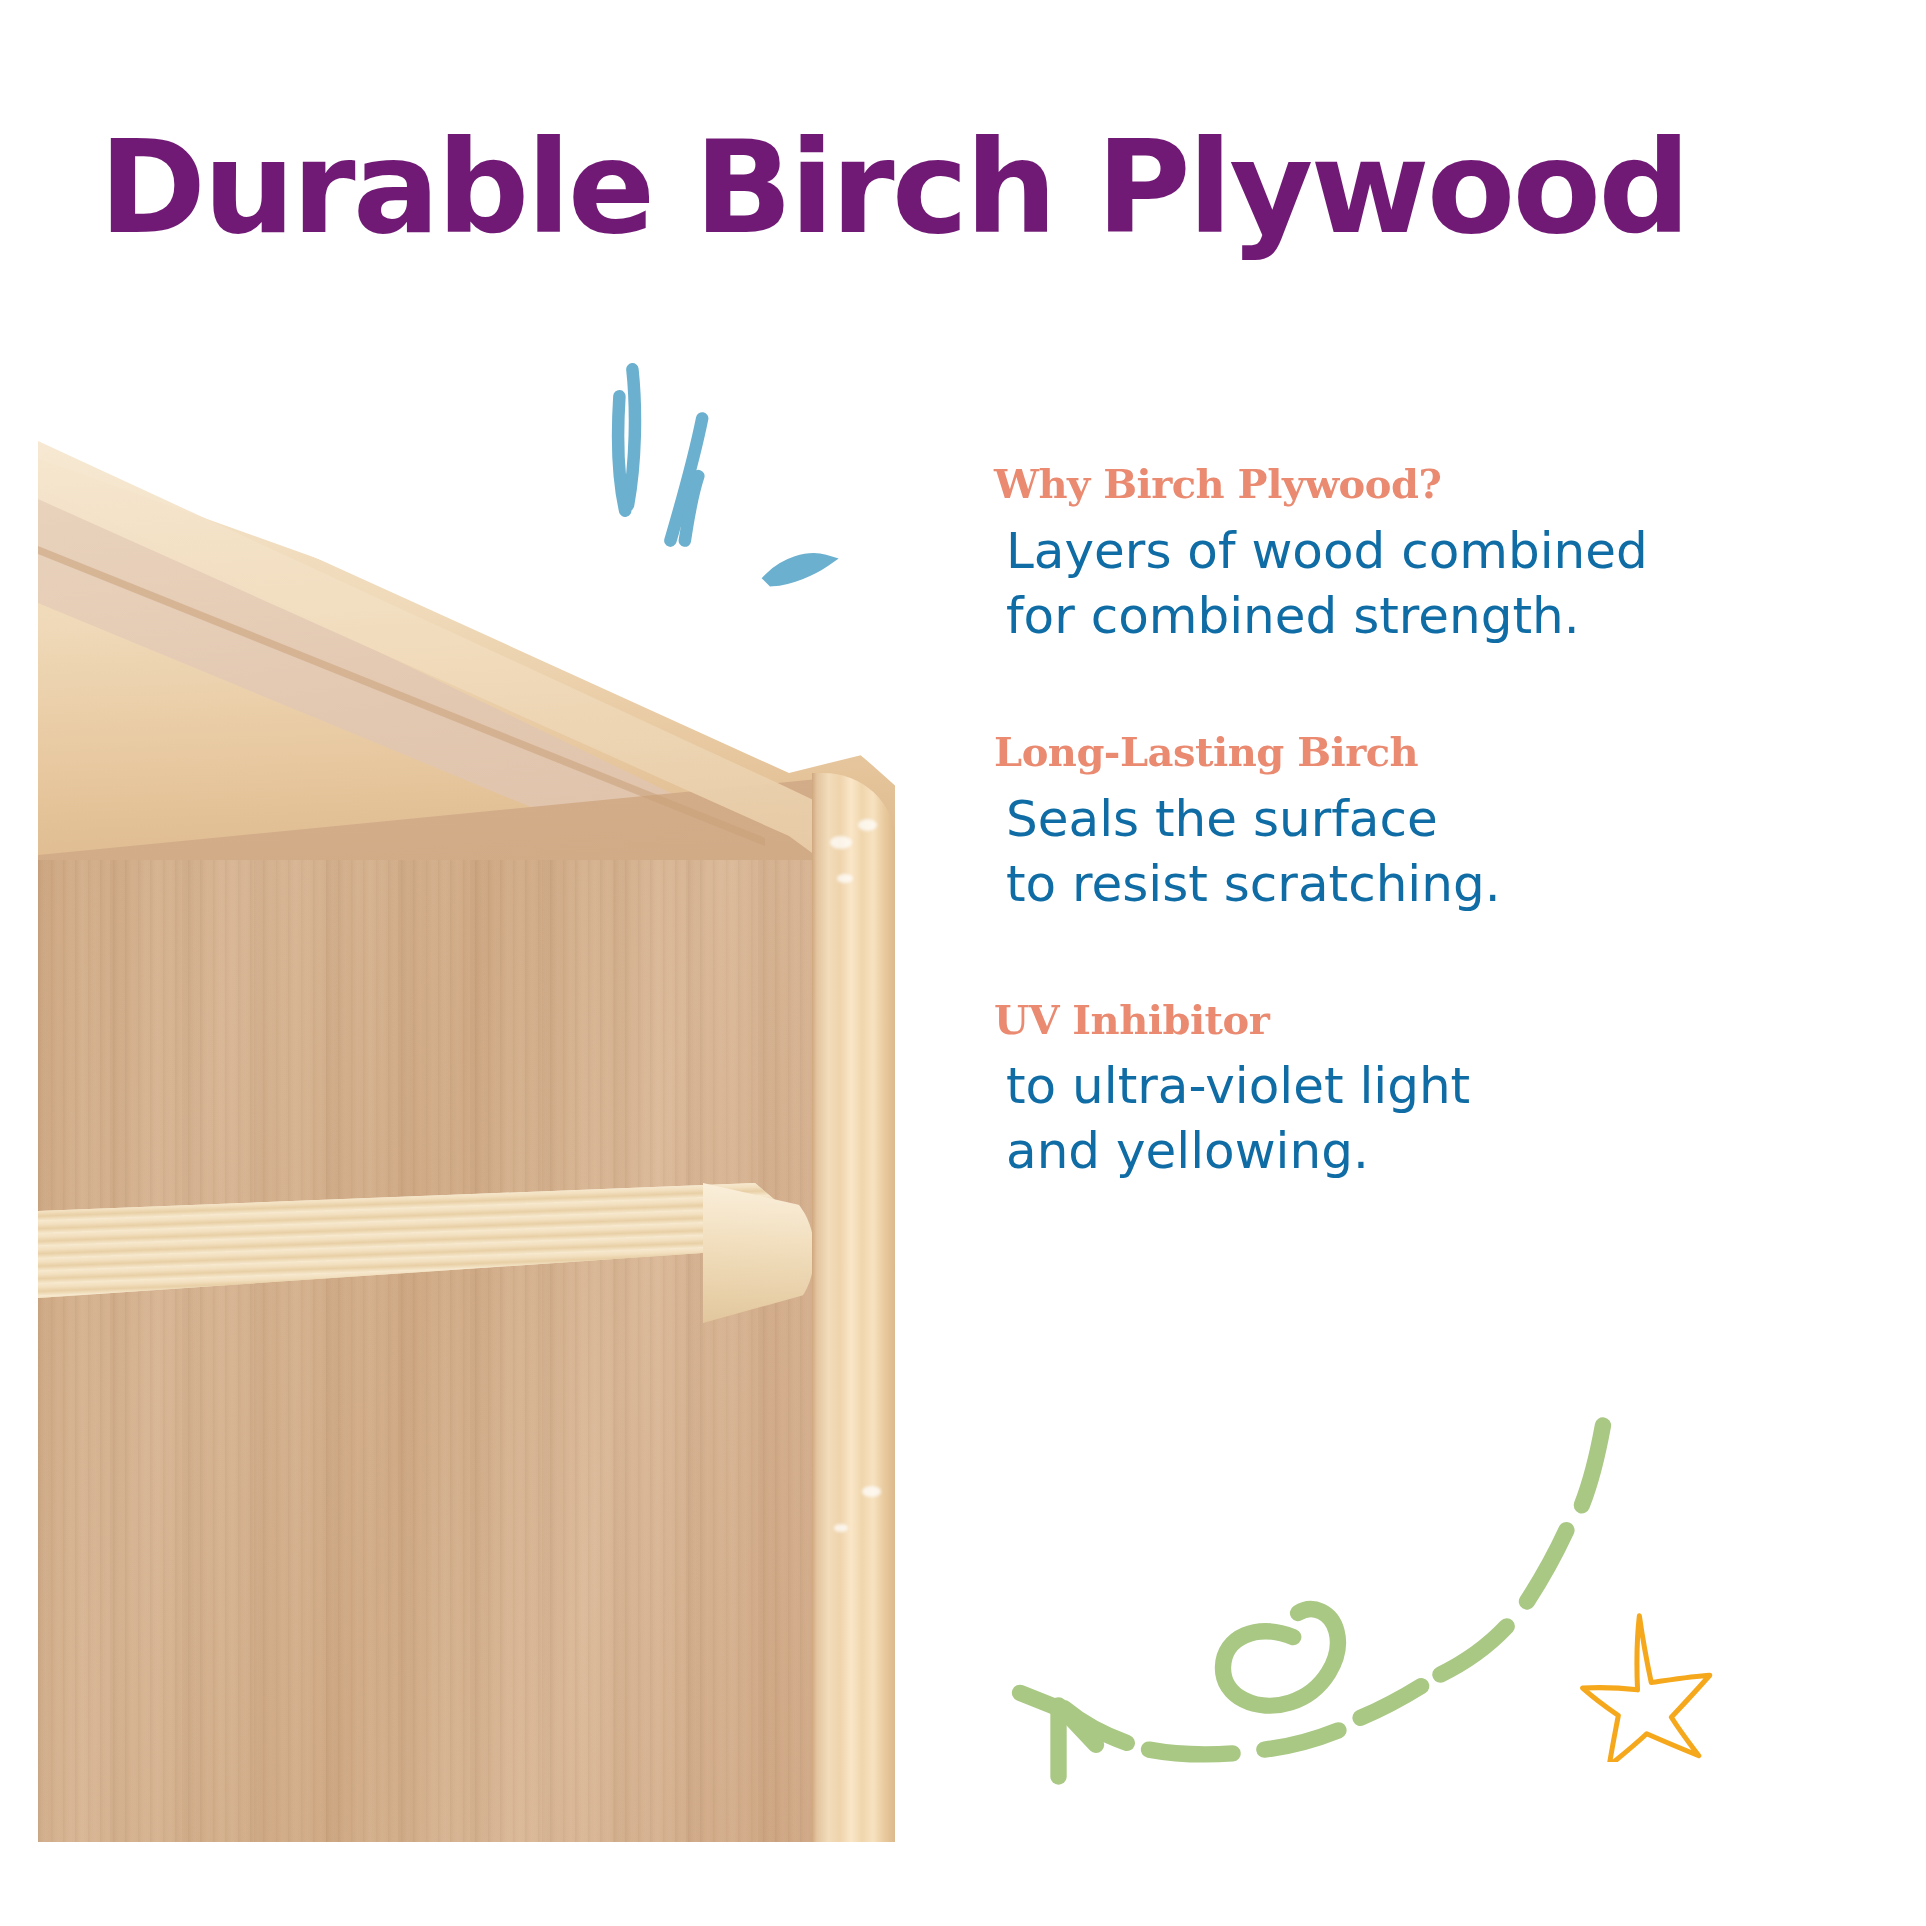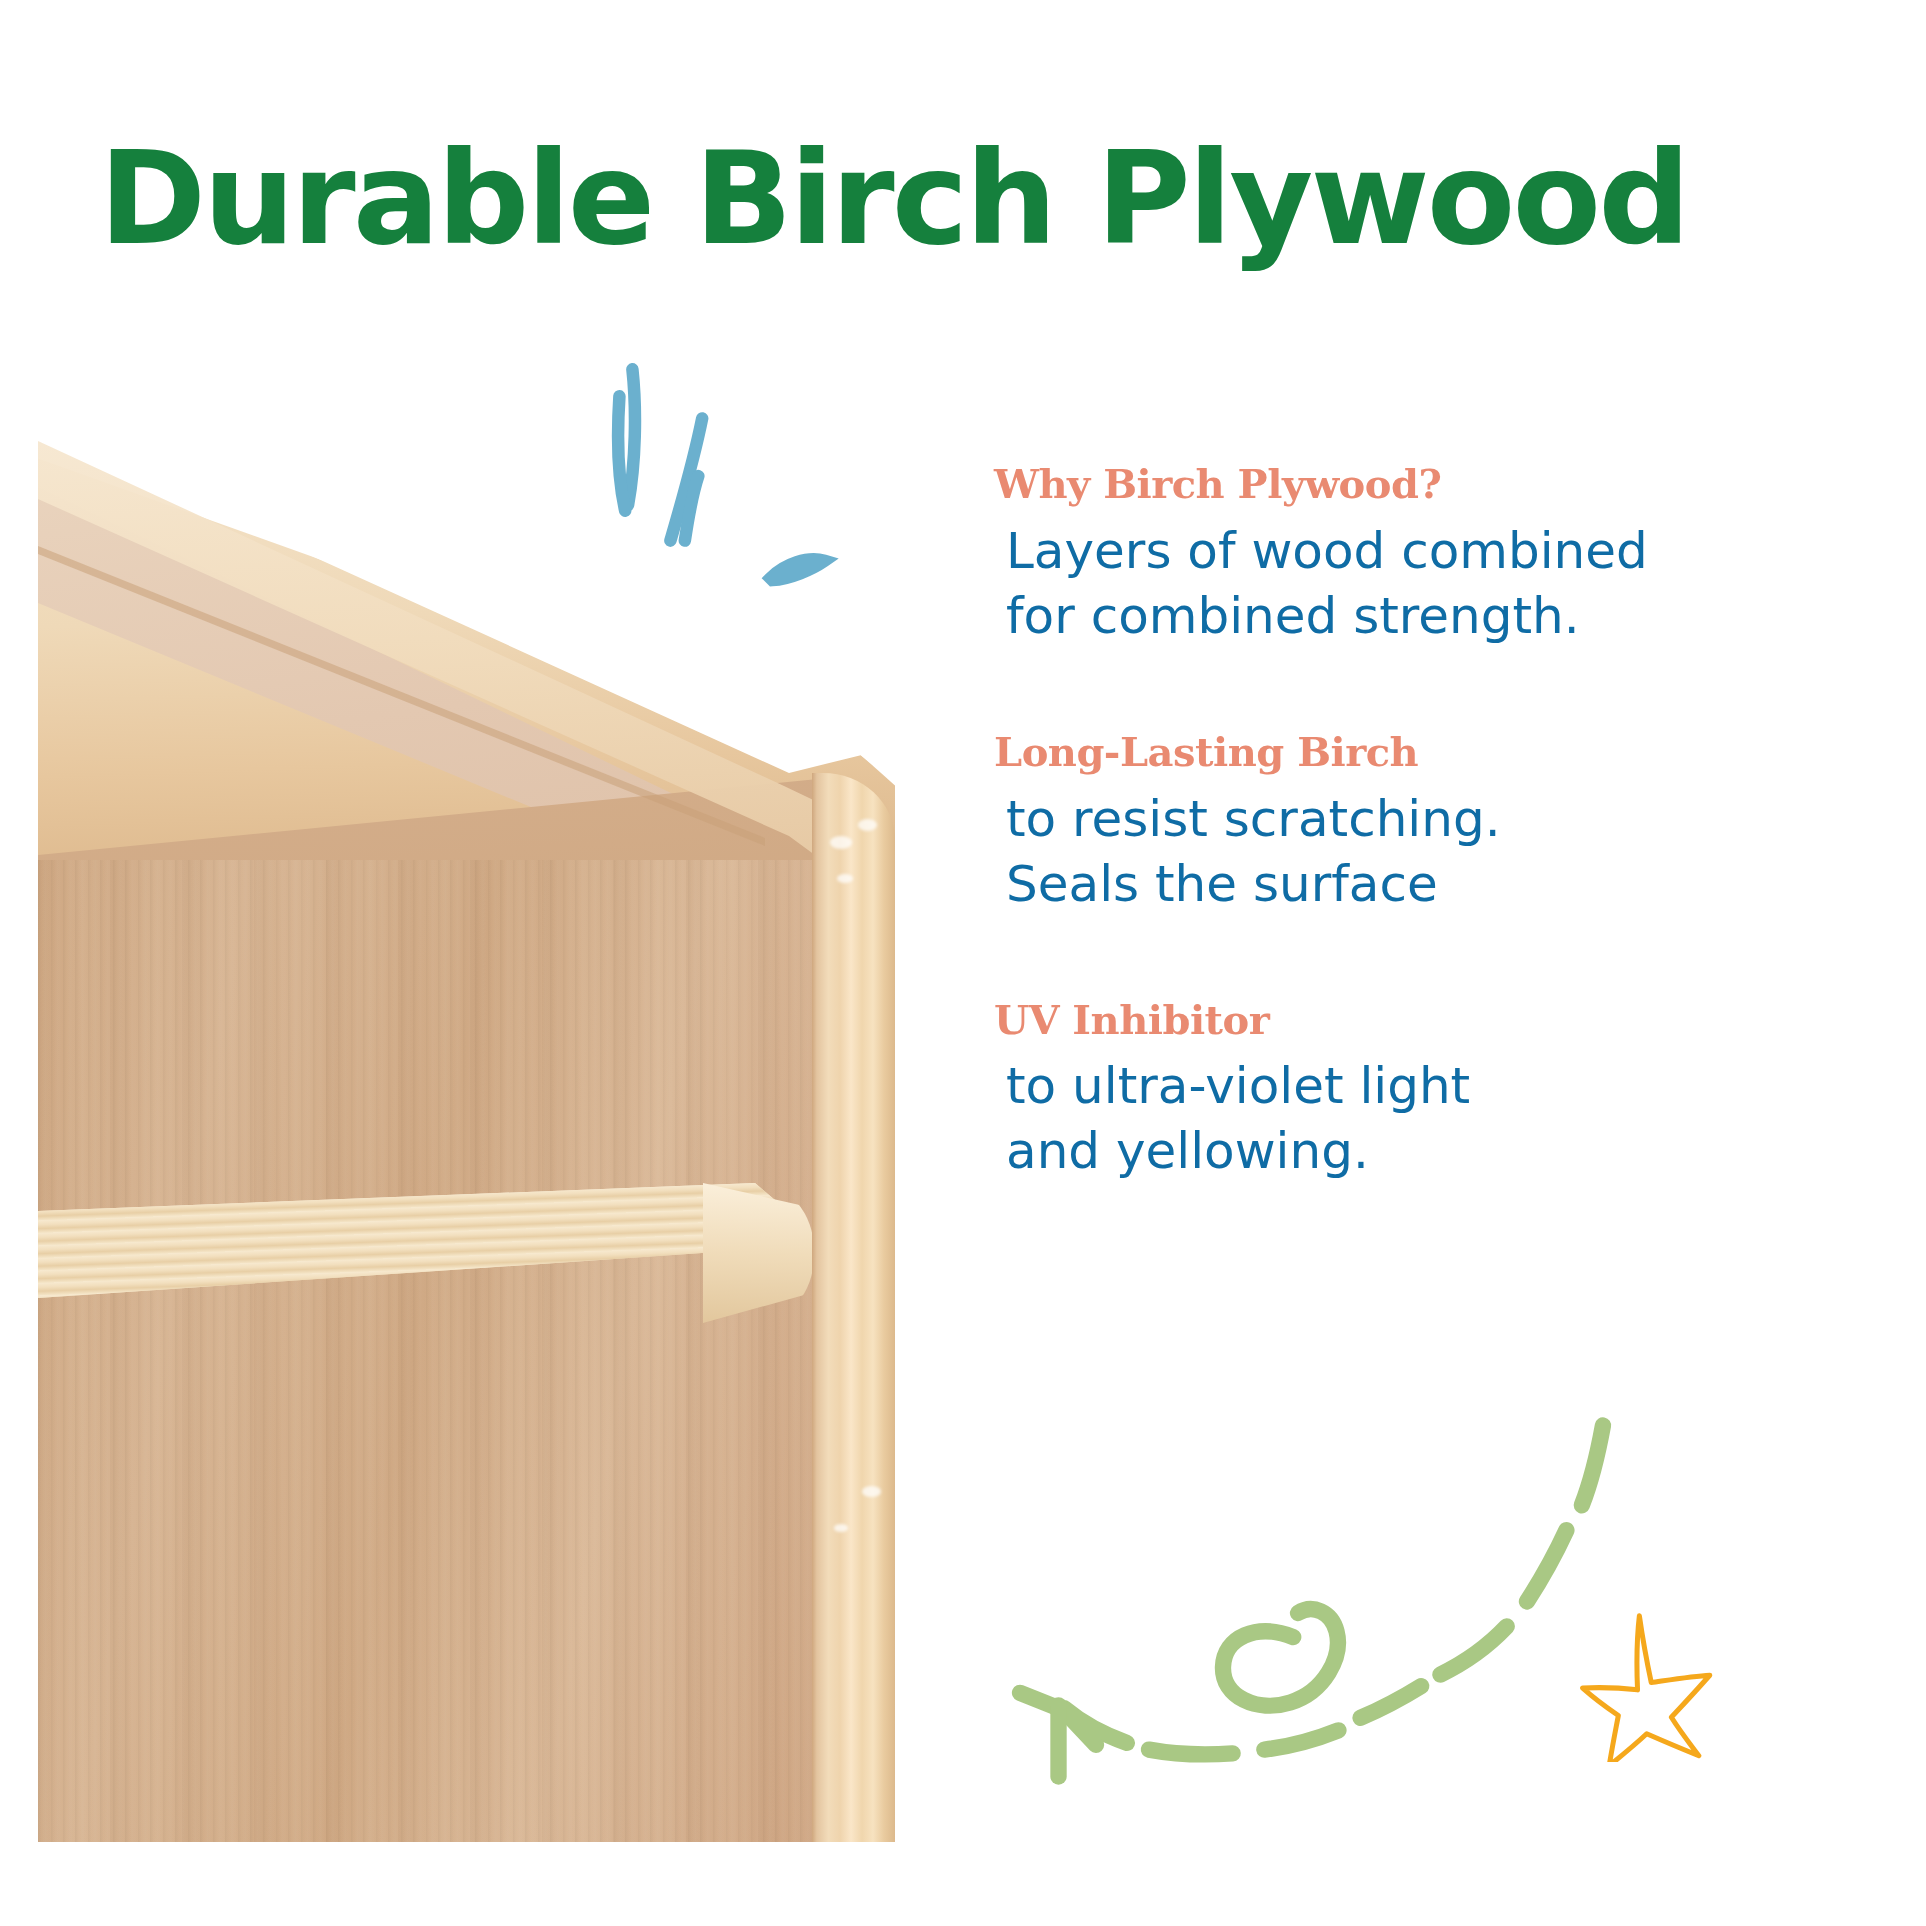--- a/index.html
+++ b/index.html
@@ -1,27 +1,27 @@
 <!DOCTYPE html>
 <html style="font-size:7.7px"><head>
 <meta charset="utf-8">
 <style>
   html,body{margin:0;padding:0;background:#ffffff;}
   body{width:1926px;height:1926px;font-family:"Liberation Sans",sans-serif;overflow:hidden;}
   #canvas{position:relative;width:1926px;height:1926px;background:#ffffff;overflow:hidden;}
 
   
   #page-title{
-    position:absolute;left:99px;top:134px;width:1734px;
+    position:absolute;left:99px;top:123px;width:1734px;
     font-family:"DejaVu Sans",sans-serif;
     font-weight:bold;
     font-size:129px;
     line-height:1.0;
     letter-spacing:-2.9px;
-    color:#15803d;
+    color:#701a75;
     white-space:nowrap;
   }
 
   
   #wood-photo{
     position:absolute;left:38px;top:441px;width:857px;height:1401px;
     overflow:hidden;
   }
   .wood-layer{position:absolute;}
 
@@ -198,22 +198,22 @@
       <h2 class="feature-heading">Why Birch Plywood?</h2>
       <p class="feature-body">
         <span>Layers of wood combined</span>
         <span>for combined strength.</span>
       </p>
     </div>
 
     <div class="feature">
       <h2 class="feature-heading">Long-Lasting Birch</h2>
       <p class="feature-body">
+        <span>Seals the surface</span>
         <span>to resist scratching.</span>
-        <span>Seals the surface</span>
       </p>
     </div>
 
     <div class="feature">
       <h2 class="feature-heading">UV Inhibitor</h2>
       <p class="feature-body">
         <span>to ultra-violet light</span>
         <span>and yellowing.</span>
       </p>
     </div>

